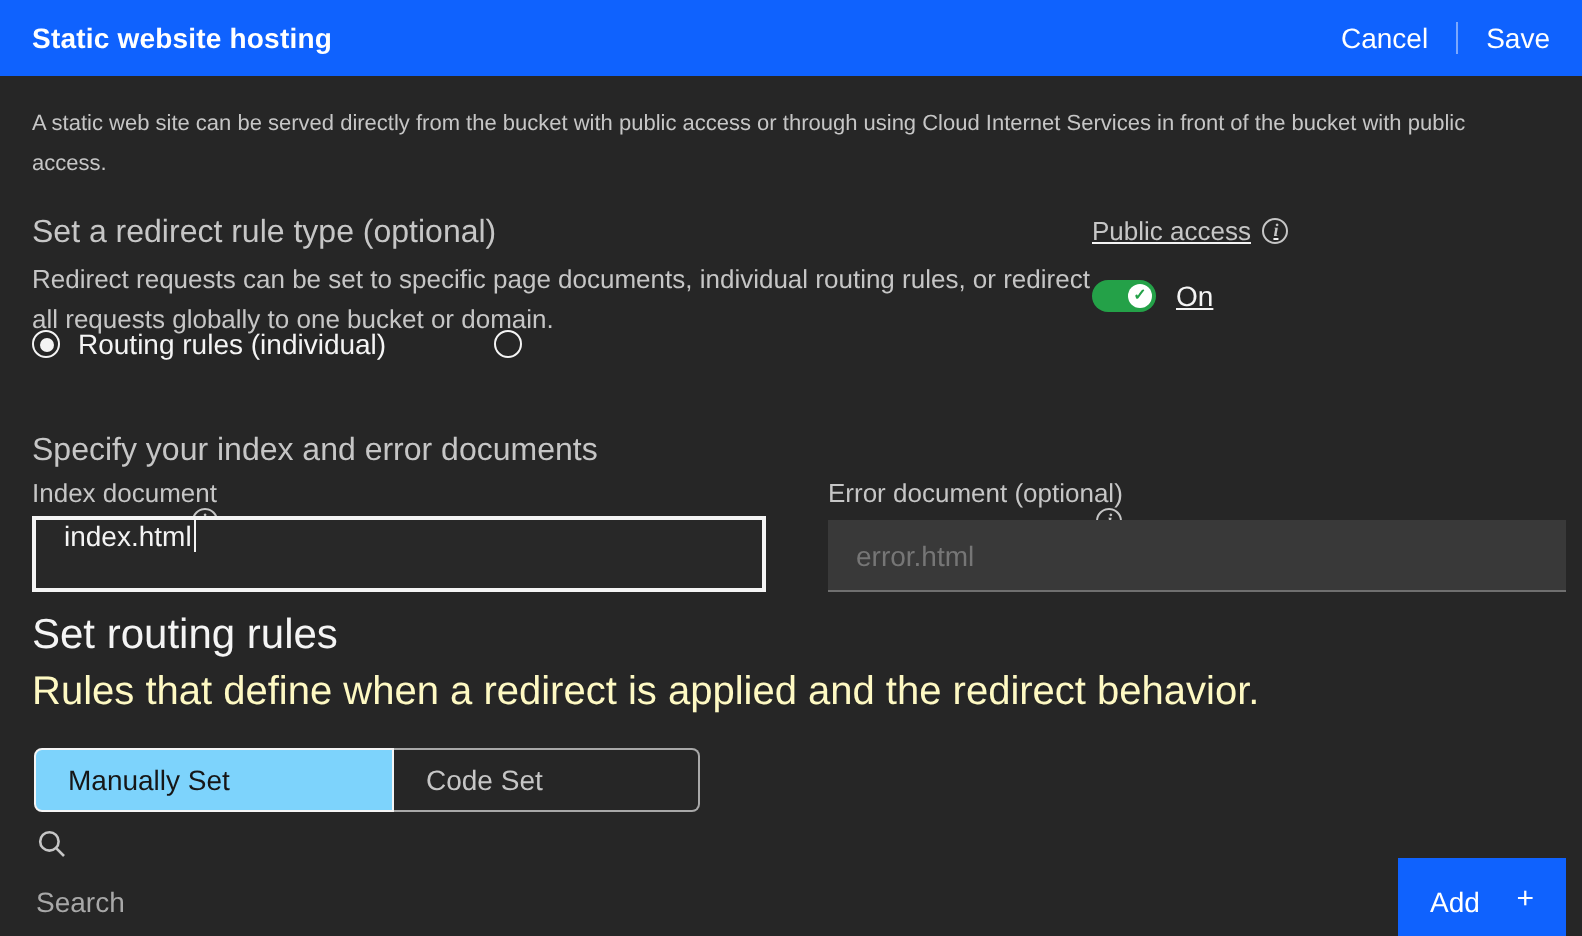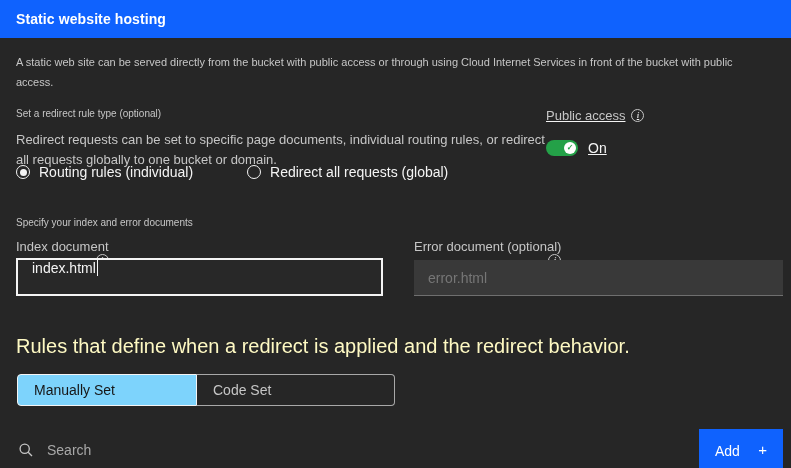--- a/index.html
+++ b/index.html
@@ -18,21 +18,21 @@
   .hdr h1 { font-size:14px; font-weight:bold; color:#ffffff; letter-spacing:.1px; }
   .hdr-actions { margin-left:auto; display:flex; align-items:center; gap:14px; }
   .hdr-link { font-size:14px; color:#ffffff; cursor:pointer; text-decoration:none; }
   .hdr-sep { width:1px; height:16px; background:rgba(255,255,255,.45); }
 
   
   .intro {
     position:absolute; left:16px; top:52px; width:752px;
     font-size:11px; line-height:20px; color:#c6c6c6;
   }
-  .sec-label { font-size:10px; color:#c6c6c6; }
+  .sec-label { font-size:16px; color:#c6c6c6; }
   .redirect-label { position:absolute; left:16px; top:108px; }
   .redirect-desc {
     position:absolute; left:16px; top:130px; width:532px;
     font-size:13px; line-height:20px; color:#c6c6c6;
   }
 
   
   .radio-row { position:absolute; left:16px; top:164px; display:flex; gap:54px; }
   .radio-opt { display:flex; align-items:center; gap:9px; font-size:14px; color:#f4f4f4; cursor:pointer; }
   .radio {
@@ -91,26 +91,26 @@
 
   .switcher { position:absolute; left:17px; top:374px; display:flex; height:32px; }
   .seg {
     display:flex; align-items:center; padding-left:16px; font-size:14px; cursor:pointer;
   }
   .seg-selected {
     width:180px; background:#7dd3fc; color:#161616;
     border-radius:4px 0 0 4px; border:1px solid #f4f4f4;
   }
   .seg-unselected {
-    width:198px; background:transparent; color:#c6c6c6;
+    width:153px; background:transparent; color:#c6c6c6;
     border:1px solid #a8a8a8; border-left:none; border-radius:0 4px 4px 0;
   }
 
   
-  .search-row { position:absolute; left:18px; top:442px; display:flex; align-items:flex-start; gap:13px; }
+  .search-row { position:absolute; left:18px; top:414px; display:flex; align-items:flex-start; gap:13px;flex-direction:column; }
   .search-icon { display:flex; align-items:center; cursor:pointer; }
   .search-input {
     background:transparent; border:none; outline:none; width:300px;
     font-size:14px; color:#f4f4f4; font-family:"Liberation Sans", sans-serif;
   }
   .search-input::placeholder { color:#a8a8a8; opacity:1; }
 
   .add-btn {
     position:absolute; left:699px; top:429px; width:84px; height:48px;
     background:#0f62fe; border:none; color:#ffffff; cursor:pointer;
@@ -119,37 +119,41 @@
   }
   .add-plus { font-size:15px; line-height:14px; }
 </style>
 </head>
 <body>
 
 <div class="frame">
 
   <div class="hdr">
     <h1>Static website hosting</h1>
+    <div class="hdr-actions">
+      <a class="hdr-link">Cancel</a>
+      <span class="hdr-sep"></span>
+      <a class="hdr-link">Save</a>
+    </div>
   </div>
 
   <p class="intro">A static web site can be served directly from the bucket with public access or through using Cloud Internet Services in front of the bucket with public access.</p>
 
   <div class="sec-label redirect-label">Set a redirect rule type (optional)</div>
   <p class="redirect-desc">Redirect requests can be set to specific page documents, individual routing rules, or redirect all requests globally to one bucket or domain.</p>
 
   <div class="radio-row">
     <label class="radio-opt">
       <span class="radio">
           <span class="dot"></span>
         </span>
       <span>Routing rules (individual)</span>
     </label>
     <label class="radio-opt">
       <span class="radio"></span>
-      <span>Redirect all requests (global)</span>
     </label>
   </div>
 
   <div class="public-access">
     <div class="pa-label">
       <span>Public access</span>
       <span class="info-icon">i</span>
     </div>
     <div class="toggle-row">
       <span class="toggle">
@@ -169,20 +173,21 @@
     <span>Error document (optional)</span>
     <span class="info-icon">i</span>
   </div>
 
   <div class="idx-input">
     <span>index.html</span>
     <span class="caret"></span>
   </div>
   <input class="err-input" type="text" placeholder="error.html" style="">
 
+  <h2 class="rr-title">Set routing rules</h2>
   <div class="rr-sub">Rules that define when a redirect is applied and the redirect behavior.</div>
 
   <div class="switcher">
     <div class="seg seg-selected">Manually Set</div>
     <div class="seg seg-unselected">Code Set</div>
   </div>
 
   <div class="search-row">
     <span class="search-icon">
       <svg width="16" height="16" viewBox="0 0 16 16" fill="none">

